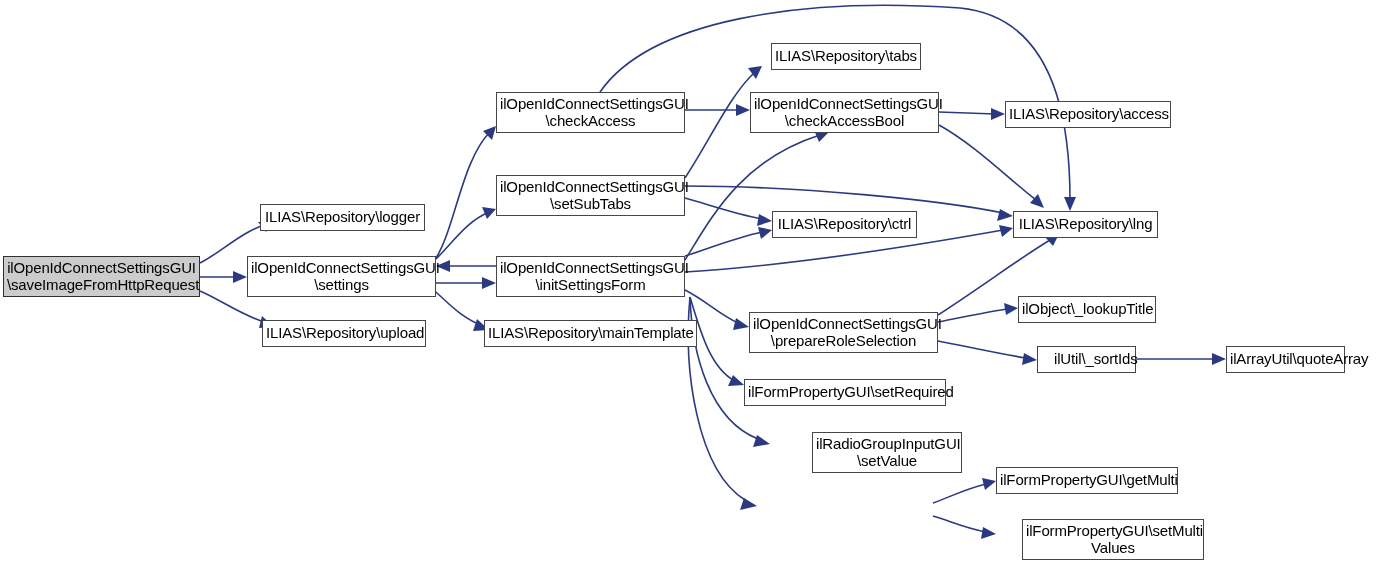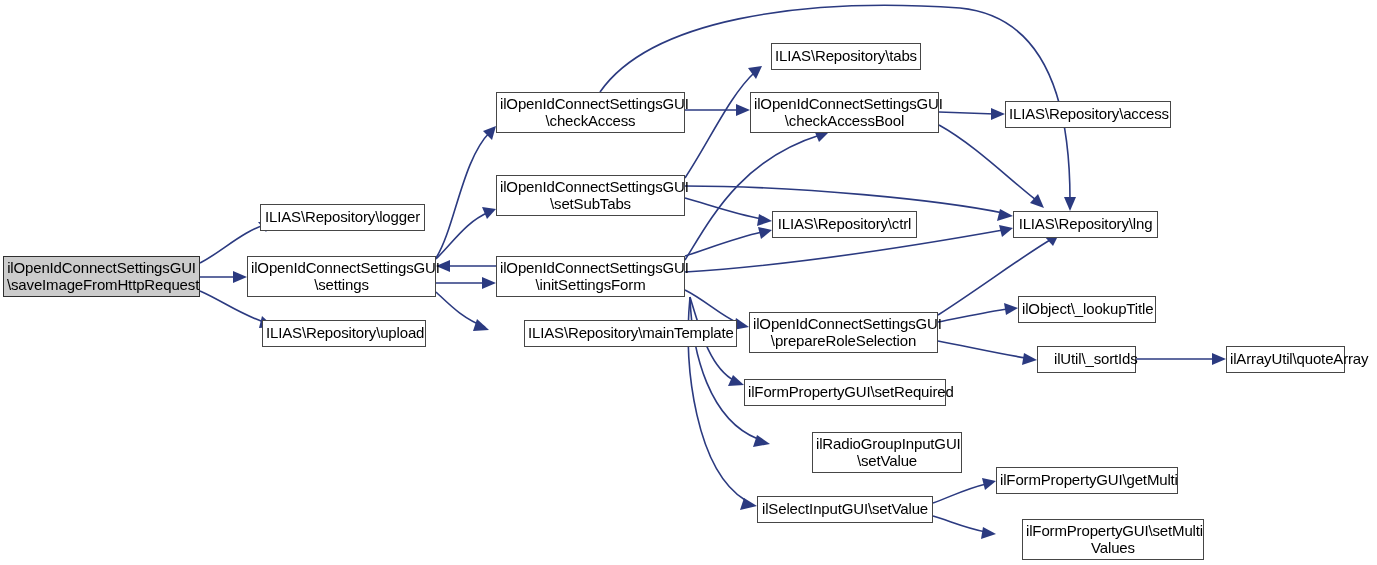--- a/index.html
+++ b/index.html
@@ -177,21 +177,21 @@
   <div class="node-box" style="left:496px; top:175px; width:189px; height:41px;">
     <span class="node-label">ilOpenIdConnectSettingsGUI
 \setSubTabs</span>
   </div>
 
   <div class="node-box" style="left:496px; top:256px; width:189px; height:41px;">
     <span class="node-label">ilOpenIdConnectSettingsGUI
 \initSettingsForm</span>
   </div>
 
-  <div class="node-box" style="left:484px; top:320px; width:213px; height:27px;margin-left:40px;">
+  <div class="node-box" style="left:484px; top:320px; width:213px; height:27px;">
     <span class="node-label">ILIAS\Repository\mainTemplate</span>
   </div>
 
   <div class="node-box" style="left:771px; top:43px; width:150px; height:27px;">
     <span class="node-label">ILIAS\Repository\tabs</span>
   </div>
 
   <div class="node-box" style="left:750px; top:92px; width:189px; height:41px;">
     <span class="node-label">ilOpenIdConnectSettingsGUI
 \checkAccessBool</span>
@@ -208,23 +208,20 @@
 
   <div class="node-box" style="left:744px; top:379px; width:202px; height:27px;">
     <span class="node-label">ilFormPropertyGUI\setRequired</span>
   </div>
 
   <div class="node-box" style="left:770px; top:432px; width:150px; height:41px;margin-left:42px;">
     <span class="node-label">ilRadioGroupInputGUI
 \setValue</span>
   </div>
 
-  <div class="node-box" style="left:757px; top:496px; width:176px; height:27px;">
-    <span class="node-label">ilSelectInputGUI\setValue</span>
-  </div>
 
   <div class="node-box" style="left:1005px; top:101px; width:166px; height:27px;">
     <span class="node-label">ILIAS\Repository\access</span>
   </div>
 
   <div class="node-box" style="left:1013px; top:211px; width:145px; height:27px;">
     <span class="node-label">ILIAS\Repository\lng</span>
   </div>
 
   <div class="node-box" style="left:1018px; top:296px; width:138px; height:27px;">

